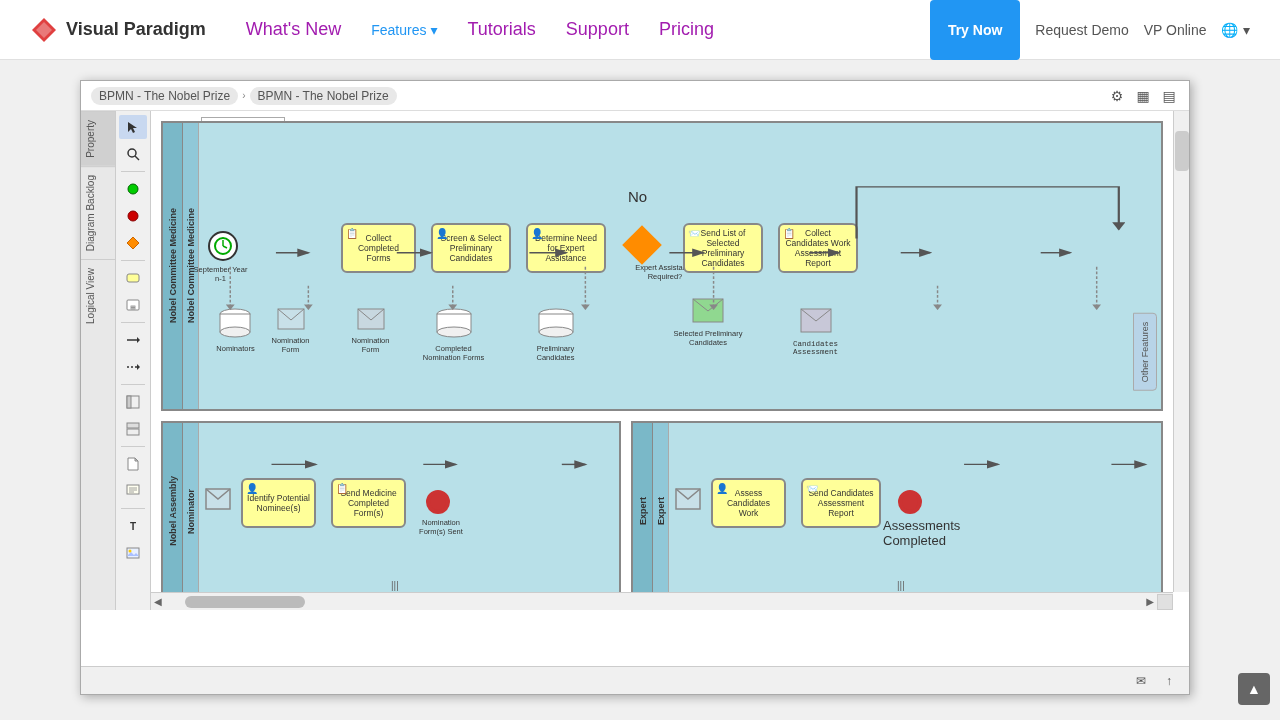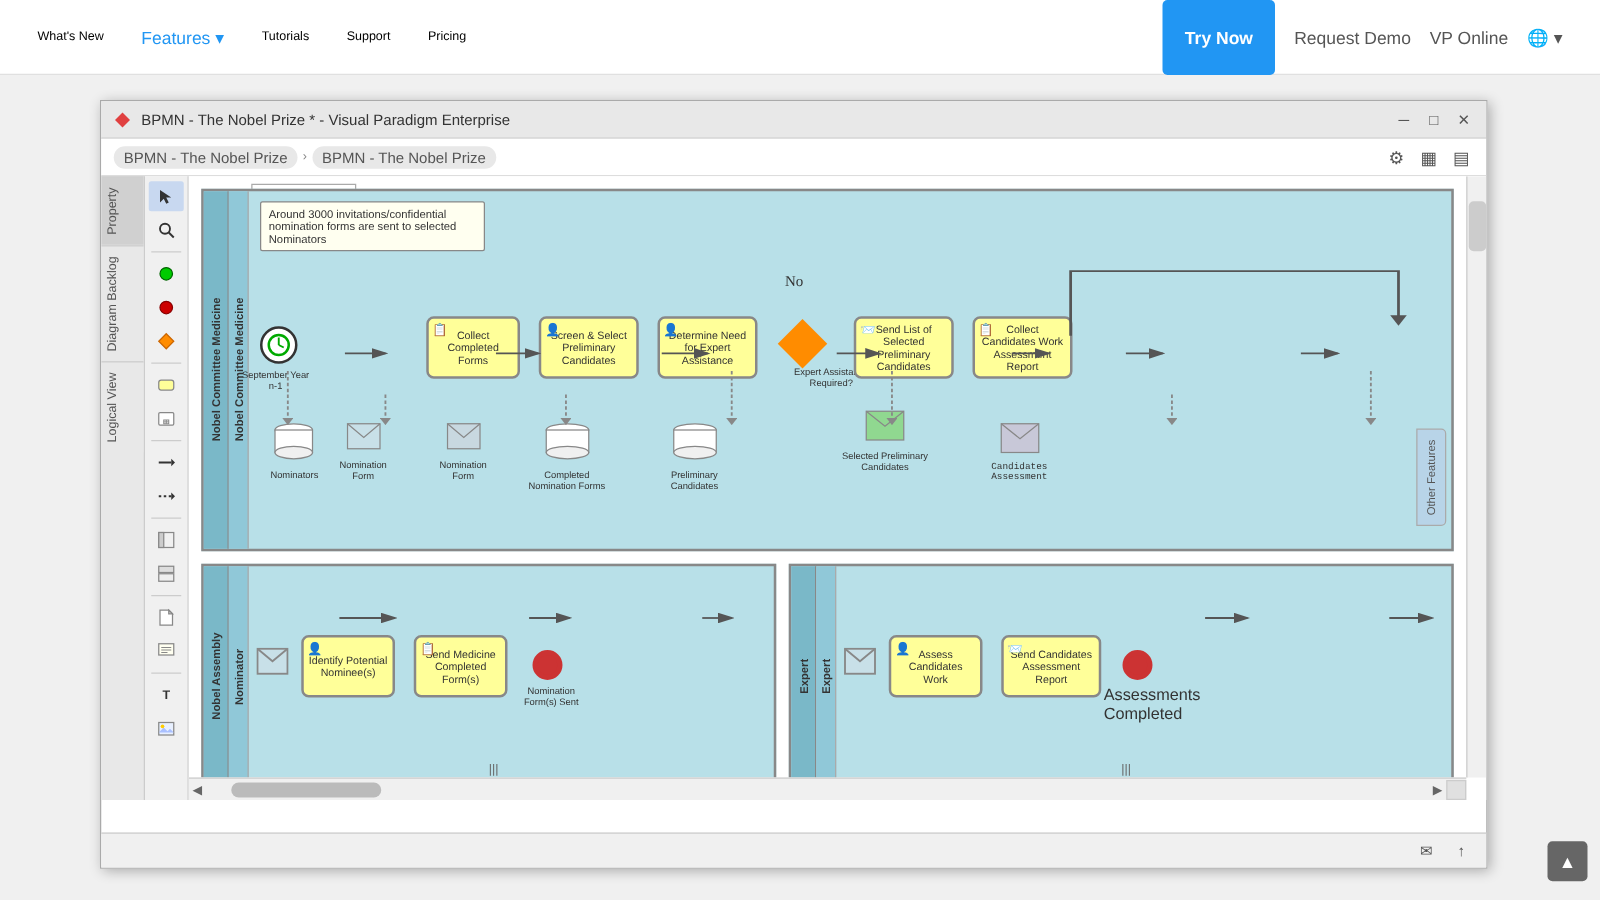--- a/index.html
+++ b/index.html
@@ -31,22 +31,22 @@
       font-weight: bold;
       color: #333;
     }
     .nav-links {
       display: flex;
       align-items: center;
       gap: 30px;
       flex: 1;
     }
     .nav-link {
-      font-size: 10px;
-      color: #000000;
+      font-size: 18px;
+      color: #a21caf;
       cursor: pointer;
       text-decoration: none;
     }
     .nav-link-features {
       display: flex;
       align-items: center;
       gap: 4px;
       color: #2196F3;
       font-size: 14px;
       cursor: pointer;
@@ -452,24 +452,23 @@
       padding: 4px 6px;
       font-size: 9px;
       color: #333;
       border-radius: 2px;
       max-width: 180px;
     }
 
     
     .flow-label {
       position: absolute;
-      font-size: 12px;
+      font-size: 15px;
       color: #333;
       background: transparent;
-      font-family: Liberation Serif, serif;
     }
 
     
     .status-bar {
       position: absolute;
       bottom: 0;
       left: 0;
       right: 0;
       height: 28px;
       background: #f0f0f0;
@@ -533,20 +532,27 @@
       background: #fff;
       padding: 2px 6px;
       font-size: 11px;
       color: #555;
     }
   </style>
 </head>
 <body>
 
 <div class="top-nav">
+  <div class="nav-logo">
+    <svg class="logo-diamond" viewBox="0 0 28 28">
+      <polygon points="14,2 26,14 14,26 2,14" fill="#e04040" stroke="none"></polygon>
+      <polygon points="14,6 22,14 14,22 6,14" fill="#fff" opacity="0.3"></polygon>
+    </svg>
+    <span class="logo-text">Visual Paradigm</span>
+  </div>
   <div class="nav-links">
     <span class="nav-link">What's New</span>
     <span class="nav-link-features">
       <span>Features</span>
       <span>▾</span>
     </span>
     <span class="nav-link">Tutorials</span>
     <span class="nav-link">Support</span>
     <span class="nav-link">Pricing</span>
   </div>
@@ -556,33 +562,20 @@
     <span class="nav-link-vp">VP Online</span>
     <div class="globe-btn">
       <span>🌐</span>
       <span>▾</span>
     </div>
   </div>
 </div>
 
 <div class="window-container">
 
-  <div class="window-titlebar">
-    <div class="titlebar-left">
-      <svg class="title-diamond" viewBox="0 0 14 14">
-        <polygon points="7,1 13,7 7,13 1,7" fill="#e04040"></polygon>
-      </svg>
-      <span class="titlebar-title">BPMN - The Nobel Prize * - Visual Paradigm Enterprise</span>
-    </div>
-    <div class="titlebar-controls">
-      <div class="titlebar-btn">─</div>
-      <div class="titlebar-btn">□</div>
-      <div class="titlebar-btn">✕</div>
-    </div>
-  </div>
 
 
   <div class="breadcrumb-bar">
     <div class="breadcrumb-items">
       <span class="breadcrumb-item">BPMN - The Nobel Prize</span>
       <span class="breadcrumb-arrow">›</span>
       <span class="breadcrumb-item">BPMN - The Nobel Prize</span>
     </div>
     <div class="breadcrumb-icons">
       <div class="bc-icon">⚙</div>
@@ -713,23 +706,20 @@
 
             <div class="pool-upper">
               <div class="pool-label-upper">
                 <span class="pool-label-text">Nobel Committee Medicine</span>
               </div>
               <div class="lane-upper">
                 <div class="lane-label-upper">
                   <span class="pool-label-text">Nobel Committee Medicine</span>
                 </div>
 
-                <div class="annotation-box" style="left:25px; top:8px;">
-                  <span>Around 3000 invitations/confidential nomination forms are sent to selected Nominators</span>
-                </div>
 
                 <div class="bpmn-start" style="left:25px; top:108px; width:30px; height:30px;">
                   <svg width="20" height="20" viewBox="0 0 20 20">
                     <circle cx="10" cy="10" r="8" fill="#fff" stroke="#00aa00" stroke-width="2"></circle>
                     <line x1="10" y1="4" x2="10" y2="10" stroke="#00aa00" stroke-width="1.5"></line>
                     <line x1="10" y1="10" x2="14" y2="12" stroke="#00aa00" stroke-width="1.5"></line>
                   </svg>
                 </div>
                 <div style="position:absolute; left:10px; top:142px; font-size:7.5px; color:#333; width:55px; text-align:center;">September Year n-1</div>
 

